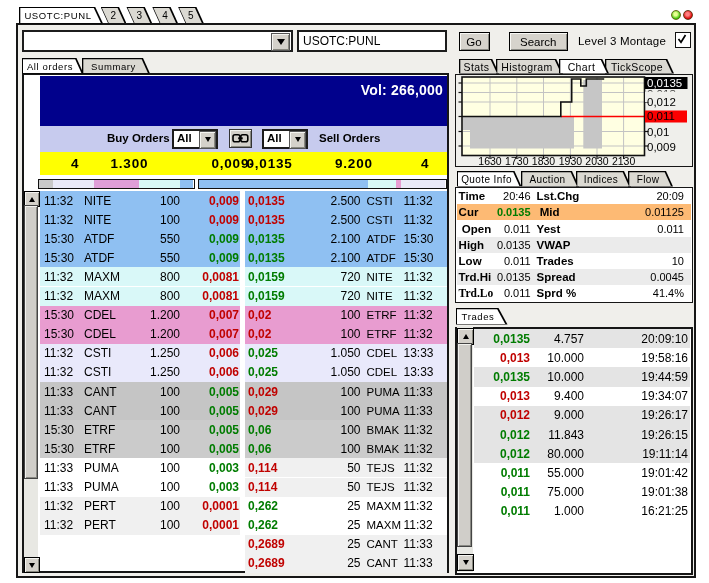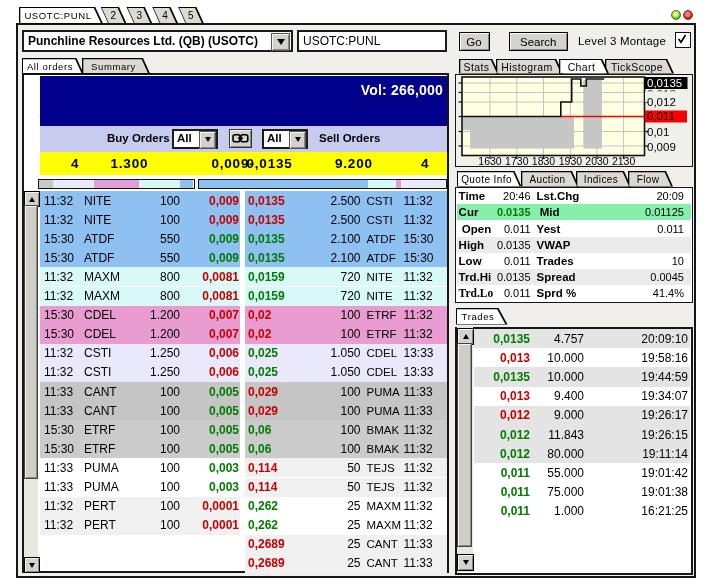--- a/index.html
+++ b/index.html
@@ -23,21 +23,20 @@
 <div class="tabo" style="left:126.3px;top:6.5px;width:25.8px;height:16.5px;z-index:2;clip-path:polygon(0px 0,18.3px 0,25.8px 16.5px,7.5px 16.5px);"></div>
 <div class="tabi" style="left:127.6px;top:7.7px;width:23.2px;height:15.3px;z-index:3;background:#dbd9d2;clip-path:polygon(0px 0,15.700000000000001px 0,23.2px 16.5px,7.5px 16.5px);font-size:10px;letter-spacing:0px;font-weight:normal;padding-right:-2px;box-sizing:border-box;">3</div>
 <div class="tabo" style="left:152.1px;top:6.5px;width:25.8px;height:16.5px;z-index:2;clip-path:polygon(0px 0,18.3px 0,25.8px 16.5px,7.5px 16.5px);"></div>
 <div class="tabi" style="left:153.4px;top:7.7px;width:23.2px;height:15.3px;z-index:3;background:#dbd9d2;clip-path:polygon(0px 0,15.700000000000001px 0,23.2px 16.5px,7.5px 16.5px);font-size:10px;letter-spacing:0px;font-weight:normal;padding-right:-2px;box-sizing:border-box;">4</div>
 <div class="tabo" style="left:177.9px;top:6.5px;width:25.8px;height:16.5px;z-index:2;clip-path:polygon(0px 0,18.3px 0,25.8px 16.5px,7.5px 16.5px);"></div>
 <div class="tabi" style="left:179.20000000000002px;top:7.7px;width:23.2px;height:15.3px;z-index:3;background:#dbd9d2;clip-path:polygon(0px 0,15.700000000000001px 0,23.2px 16.5px,7.5px 16.5px);font-size:10px;letter-spacing:0px;font-weight:normal;padding-right:-2px;box-sizing:border-box;">5</div>
 <div class="ab" style="left:671px;top:10px;width:10px;height:10px;border-radius:50%;background:radial-gradient(circle at 45% 40%, #e8ff90 0 25%, #35c000 70%, #5a5a10 100%);border:1px solid #6a6a1a;box-sizing:border-box;"></div>
 <div class="ab" style="left:683px;top:10px;width:10px;height:10px;border-radius:50%;background:radial-gradient(circle at 45% 40%, #ff8080 0 25%, #d90000 70%, #5a2a10 100%);border:1px solid #6a3a1a;box-sizing:border-box;"></div>
 <div class="ab" style="left:16px;top:23px;width:680px;height:555px;border:2px solid #161616;background:#f0efeb;box-sizing:border-box;"></div>
 <div class="ab" style="left:22px;top:30px;width:271px;height:22px;background:#fff;border:2px solid #1c1c1c;box-sizing:border-box;z-index:3;">
-    <div class="ab" style="left:4px;top:2px;font-size:12px;font-weight:bold;white-space:nowrap;">Punchline Resources Ltd. (QB) (USOTC)</div>
     <div class="ab" style="right:1px;top:1px;width:17px;height:16px;background:#d4d1ca;border:1px solid #555;box-shadow:inset 1px 1px 0 #f4f4f0,inset -1px -1px 0 #88887f;display:flex;align-items:center;justify-content:center;">
       <div class="arr-dn"></div>
     </div>
   </div>
 <div class="ab" style="left:297px;top:30px;width:150px;height:22px;background:#fff;border:2px solid #1c1c1c;box-sizing:border-box;z-index:3;">
     <div class="ab" style="left:4px;top:2px;font-size:12px;">USOTC:PUNL</div>
   </div>
 <div class="ab bev" style="left:458.5px;top:32px;width:31px;height:19px;box-sizing:border-box;display:flex;align-items:center;justify-content:center;font-size:11.5px;">Go</div>
 <div class="ab bev" style="left:509px;top:32px;width:58.5px;height:19px;box-sizing:border-box;display:flex;align-items:center;justify-content:center;font-size:11.5px;">Search</div>
 <div class="ab" style="left:578px;top:35px;font-size:11.5px;letter-spacing:0.2px;">Level 3 Montage</div>
@@ -404,21 +403,21 @@
 <div class="tabi" style="left:577.3px;top:172.2px;width:52.4px;height:14.3px;z-index:3;background:#dbd9d2;clip-path:polygon(0px 0,45.4px 0,52.4px 15.5px,0px 15.5px);font-size:10px;letter-spacing:0.4px;font-weight:normal;padding-right:5px;box-sizing:border-box;">Indices</div>
 <div class="tabo" style="left:628px;top:171px;width:45px;height:15.5px;z-index:2;clip-path:polygon(0px 0,38px 0,45px 15.5px,0px 15.5px);"></div>
 <div class="tabi" style="left:629.3px;top:172.2px;width:42.4px;height:14.3px;z-index:3;background:#dbd9d2;clip-path:polygon(0px 0,35.4px 0,42.4px 15.5px,0px 15.5px);font-size:10px;letter-spacing:0.4px;font-weight:normal;padding-right:5px;box-sizing:border-box;">Flow</div>
 <div class="ab" style="left:455px;top:186.5px;width:237.5px;height:116px;border:1.6px solid #161616;background:#fff;box-sizing:border-box;z-index:2;"></div>
 <div class="ab" style="left:456.6px;top:188.20px;width:234.4px;height:16.15px;background:#ffffff;z-index:3;font-size:11px;display:flex;align-items:center;">
     <div class="ab" style="left:2px;font-weight:bold;font-size:11.5px;">Time</div>
     <div class="ab" style="left:2px;width:72px;text-align:right;">20:46</div>
     <div class="ab" style="left:80px;font-weight:bold;font-size:11.5px;">Lst.Chg</div>
     <div class="ab" style="right:7px;">20:09</div>
   </div>
-<div class="ab" style="left:456.6px;top:204.35px;width:234.4px;height:16.15px;background:#86efac;z-index:3;font-size:11px;display:flex;align-items:center;">
+<div class="ab" style="left:456.6px;top:204.35px;width:234.4px;height:16.15px;background:#fdba74;z-index:3;font-size:11px;display:flex;align-items:center;">
     <div class="ab" style="left:2px;font-weight:bold;font-size:11.5px;">Cur</div>
     <div class="ab g" style="left:2px;width:72px;text-align:right;">0.0135</div>
     <div class="ab" style="left:80px;font-weight:bold;font-size:11.5px;">&nbsp;Mid</div>
     <div class="ab" style="right:7px;">0.01125</div>
   </div>
 <div class="ab" style="left:456.6px;top:220.50px;width:234.4px;height:16.15px;background:#ffffff;z-index:3;font-size:11px;display:flex;align-items:center;">
     <div class="ab" style="left:2px;font-weight:bold;font-size:11.5px;">&nbsp;Open</div>
     <div class="ab" style="left:2px;width:72px;text-align:right;">0.011</div>
     <div class="ab" style="left:80px;font-weight:bold;font-size:11.5px;">Yest</div>
     <div class="ab" style="right:7px;">0.011</div>

